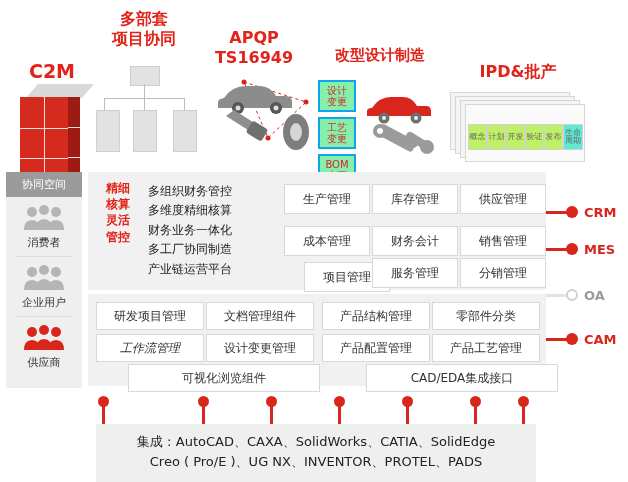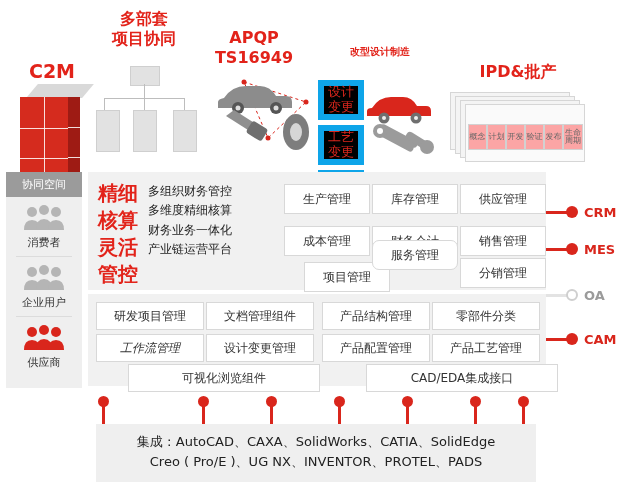--- a/index.html
+++ b/index.html
@@ -72,49 +72,49 @@
     background:#efefef;color:#222;font-size:13px;text-align:center;
     line-height:1.55;padding:8px 0;
   }
   .pin{
     width:11px;height:11px;border-radius:50%;background:#d9261c;position:absolute;
   }
   .pinstem{width:3px;background:#d9261c;position:absolute;}
 
   
   .chgbox{
-    border:6px solid #0ea5e9;color:#d9261c;font-size:13px;
+    border:2px solid #0ea5e9;color:#d9261c;font-size:10px;
     width:34px;height:28px;display:flex;align-items:center;justify-content:center;
-    text-align:center;line-height:1.15;background:#000000;
+    text-align:center;line-height:1.15;background:#86efac;
   }
 
   
   .ipdcard{
     position:absolute;background:#f4f4f4;border:1px solid #d6d6d6;
   }
   .ipdstrip{
-    position:absolute;background:#fca5a5;border:1px solid #d2d2d2;
+    position:absolute;background:#bef264;border:1px solid #d2d2d2;
     font-size:8px;color:#666;display:flex;align-items:center;justify-content:center;
     text-align:center;line-height:1.05;
   }
-  .ipdstrip.last{background:#fca5a5;}
+  .ipdstrip.last{background:#5eead4;}
 
   .ppl{fill:#b5b5b5;}
   .ppl-red{fill:#d9261c;}
 </style>
 </head>
 <body>
 
 <div class="abs toplabel" style="left:96px;top:10px;width:96px;font-size:16px;white-space:pre-line;font-family:Liberation Mono, monospace;">多部套
 项目协同</div>
 
 <div class="abs toplabel" style="left:206px;top:28px;width:96px;font-size:16px;white-space:pre-line;">APQP
 TS16949</div>
 
-<div class="abs toplabel" style="left:318px;top:46px;width:124px;font-size:10px;white-space:pre-line;font-family:Liberation Serif, serif;">改型设计制造</div>
+<div class="abs toplabel" style="left:318px;top:46px;width:124px;font-size:15px;white-space:pre-line;font-family:Liberation Serif, serif;">改型设计制造</div>
 
 <div class="abs toplabel" style="left:452px;top:62px;width:132px;font-size:16px;white-space:pre-line;">IPD&amp;批产</div>
 
 <div class="abs toplabel" style="left:16px;top:60px;width:72px;font-size:19px;">C2M</div>
 
 <div class="abs" style="left:14px;top:84px;width:76px;height:110px;">
   <div class="abs cube-top" style="left:18px;top:0;"></div>
   <div class="abs cube-face" style="left:6px;top:13px;"></div>
   <div class="abs cube-side" style="left:54px;top:13px;"></div>
   <div class="cube-line" style="left:6px;top:44px;width:48px;height:1px;"></div>
@@ -241,42 +241,43 @@
             <path class="ppl-red" d="M25 25 q0 -10 8 -10 q8 0 8 10z"></path>
         </svg>
       </div>
       <div class="leftitem">供应商</div>
     </div>
   </div>
 </div>
 
 <div class="abs panel" style="left:88px;top:172px;width:458px;height:118px;"></div>
 
-<div class="abs red bold" style="left:94px;top:180px;width:48px;font-size:20px;line-height:1.35;text-align:center;white-space:pre-line;">精细
+<div class="abs red bold" style="left:94px;top:180px;width:48px;font-size:12px;line-height:1.35;text-align:center;white-space:pre-line;">精细
 核算
 灵活
 管控</div>
 
 <div class="abs" style="left:148px;top:182px;width:128px;font-size:12px;line-height:1.62;color:#222;">
   <div>多组织财务管控</div>
   <div>多维度精细核算</div>
   <div>财务业务一体化</div>
+  <div>多工厂协同制造</div>
   <div>产业链运营平台</div>
 </div>
 
 <div class="abs cell" style="left:284px;top:184px;width:84px;height:28px;">生产管理</div>
 <div class="abs cell" style="left:372px;top:184px;width:84px;height:28px;">库存管理</div>
 <div class="abs cell" style="left:460px;top:184px;width:84px;height:28px;">供应管理</div>
 
 <div class="abs cell" style="left:284px;top:226px;width:84px;height:28px;">成本管理</div>
 <div class="abs cell" style="left:372px;top:226px;width:84px;height:28px;">财务会计</div>
 <div class="abs cell" style="left:460px;top:226px;width:84px;height:28px;">销售管理</div>
 
 <div class="abs cell" style="left:284px;top:262px;width:84px;height:28px;margin-left:20px;">项目管理</div>
-<div class="abs cell" style="left:372px;top:240px;width:84px;height:28px;border-radius:7px;">服务管理</div>
+<div class="abs cell" style="left:372px;top:258px;width:84px;height:28px;">服务管理</div>
 <div class="abs cell" style="left:460px;top:258px;width:84px;height:28px;">分销管理</div>
 
 <div class="abs panel" style="left:88px;top:294px;width:458px;height:92px;"></div>
 
 <div class="abs cell" style="left:96px;top:302px;width:106px;height:26px;">研发项目管理</div>
 <div class="abs cell" style="left:206px;top:302px;width:106px;height:26px;">文档管理组件</div>
 <div class="abs cell" style="left:322px;top:302px;width:106px;height:26px;">产品结构管理</div>
 <div class="abs cell" style="left:432px;top:302px;width:106px;height:26px;">零部件分类</div>
 
 <div class="abs cell" style="left:96px;top:334px;width:106px;height:26px;font-style:italic;">工作流管理</div>

